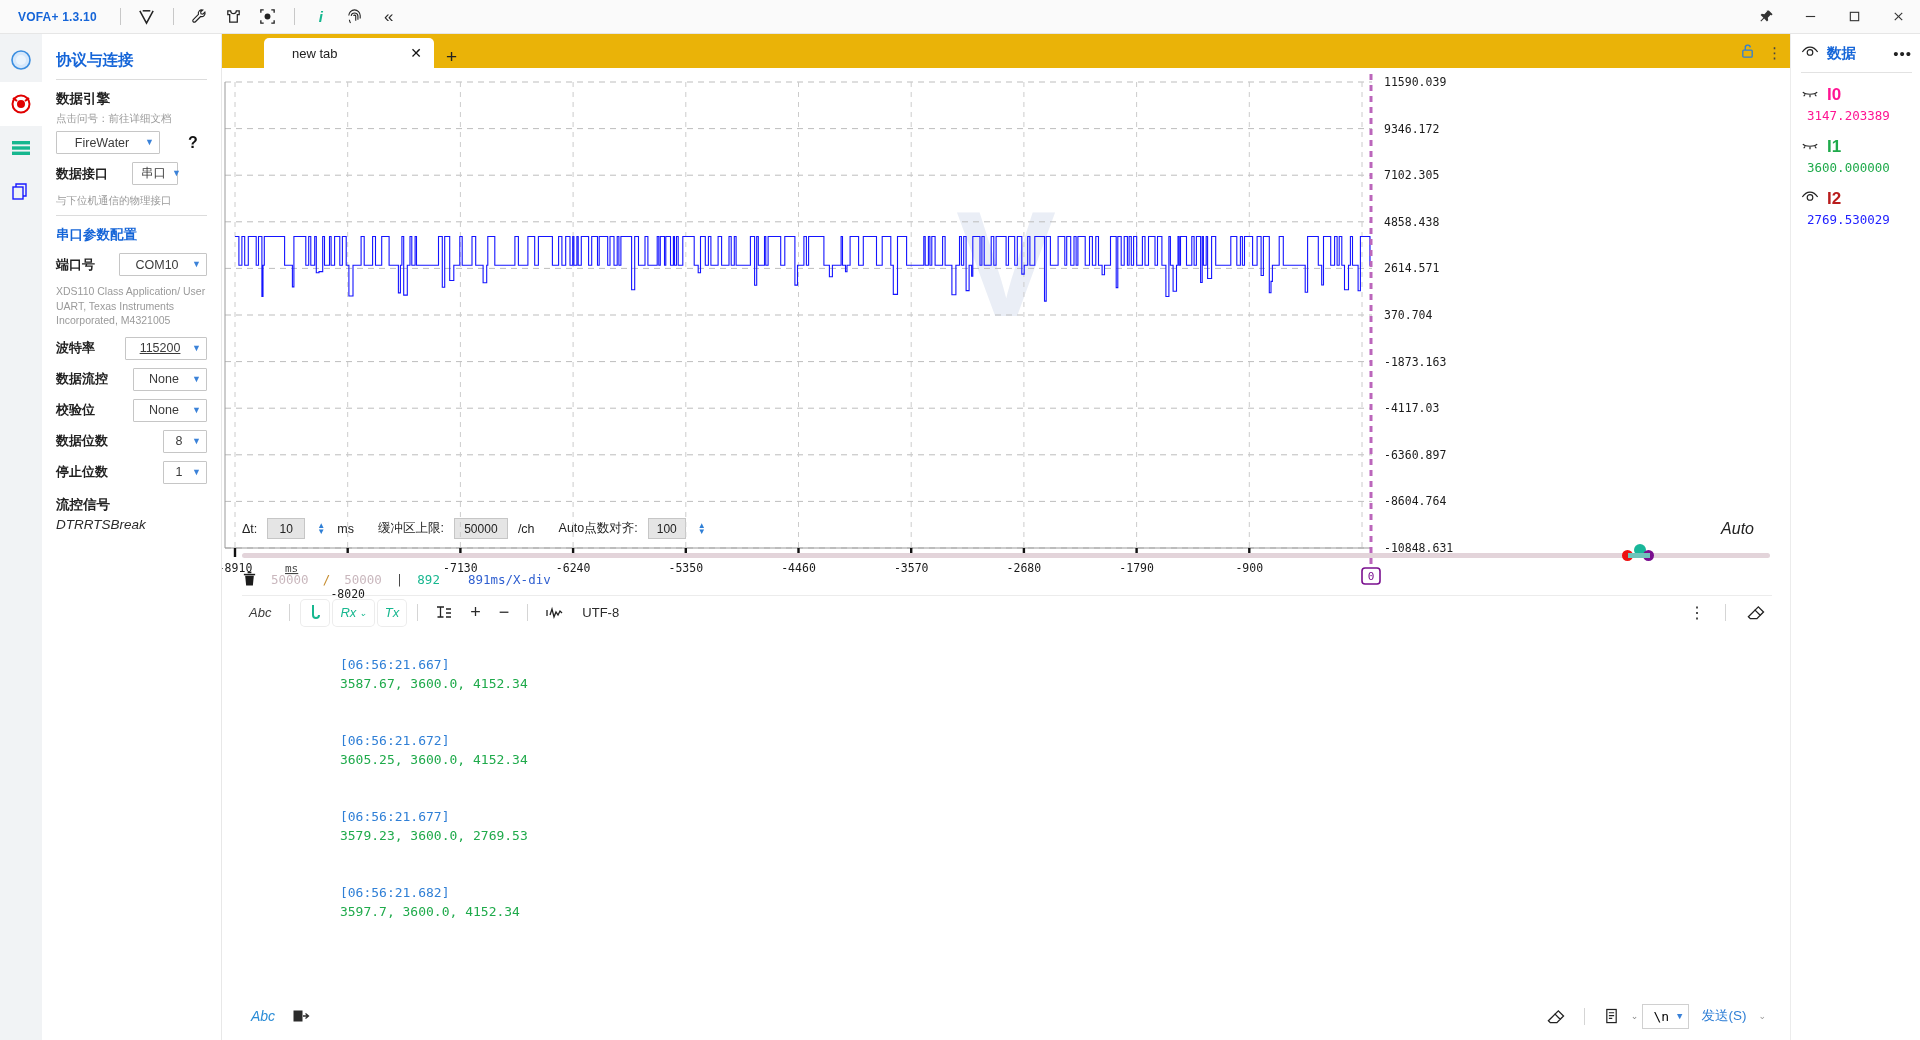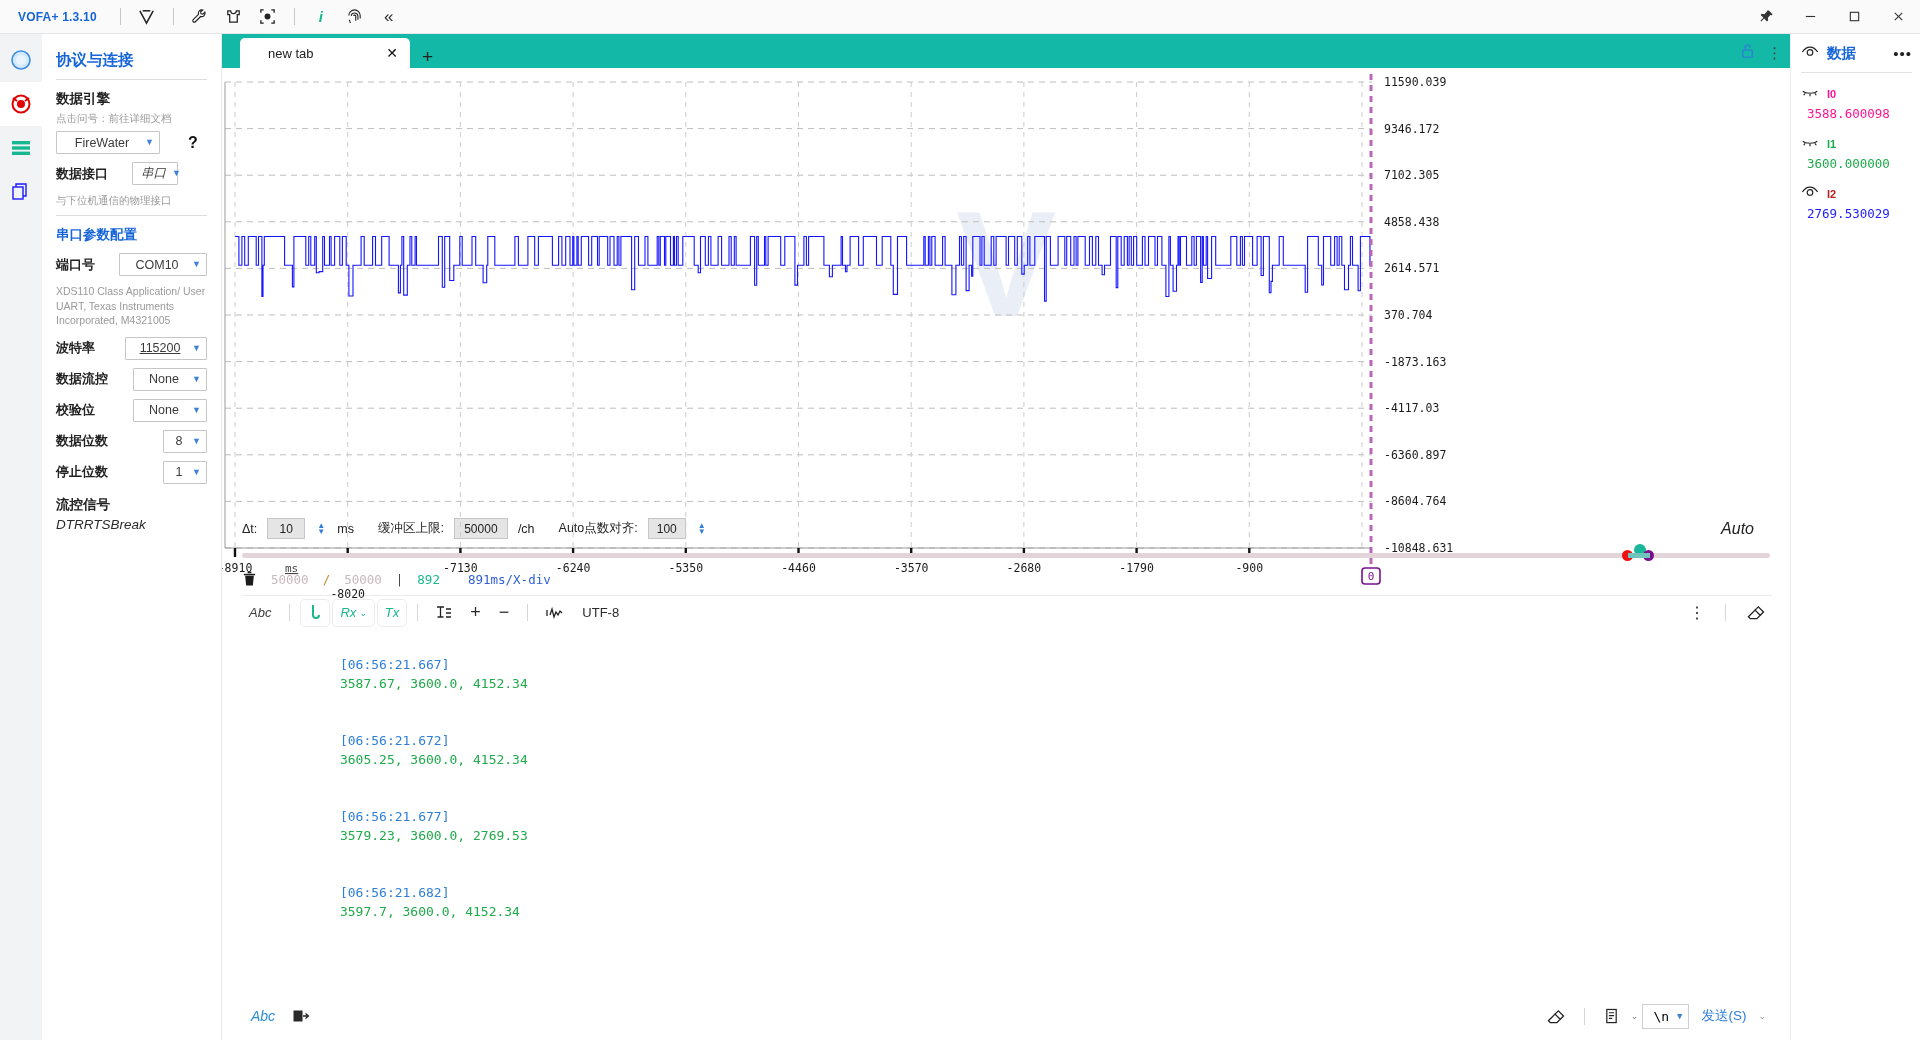--- a/index.html
+++ b/index.html
@@ -50,33 +50,33 @@
   .row.sp { justify-content: space-between; }
   .combo {
     border: 1px solid #c6c6c6; background: #fff; height: 23px; display: inline-flex;
     align-items: center; justify-content: space-between; padding: 0 5px 0 8px; font-size: 12.5px;
     color: #3b3b3b; cursor: pointer; gap: 6px; border-radius: 1px;
   }
   .combo .val { flex: 1; text-align: center; white-space: nowrap; }
   .combo .val.u { text-decoration: underline; }
   .caret { color: #3b82d8; font-size: 9px; line-height: 1; }
   .combo.w-fire { width: 104px; }
-  .combo.w-iface { width: 46px; font-style: italic; }
+  .combo.w-iface { width: 46px; }
   .combo.w-port  { width: 92px; }
   .combo.w-baud  { width: 82px; }
   .combo.w-mid   { width: 74px; }
   .combo.w-sm    { width: 44px; }
   .qmark { font-size: 16px; font-weight: bold; color: #111; cursor: pointer; margin-left: 4px;}
   .flowsig { display: flex; }
   .flowsig span { font-style: italic; font-size: 13.5px; color: #2b2b2b; cursor: pointer; }
 
   
   .center { flex: 1; display: flex; flex-direction: column; min-width: 0; background: #fff; }
 
-  .tabbar { height: 34px; background: #14b8a6; display: flex; align-items: flex-end; flex: 0 0 34px; position: relative; }
+  .tabbar { height: 34px; background: #eab308; display: flex; align-items: flex-end; flex: 0 0 34px; position: relative; padding-left: 24px; }
   .tab {
     background: #fff; height: 30px; min-width: 170px; display: flex; align-items: center;
     justify-content: space-between; padding: 0 12px 0 28px; font-size: 13px; color: #222;
     border-top-left-radius: 5px; border-top-right-radius: 5px; cursor: pointer; margin-left: 18px;
   }
   .tab .x { color: #111; font-size: 14px; padding-left: 18px; }
   .tab-plus { font-size: 19px; color: #222; padding: 0 12px 2px 12px; cursor: pointer; line-height: 1;}
   .tabbar-right { position: absolute; right: 8px; bottom: 5px; display: flex; align-items: center; gap: 12px; }
 
   
@@ -123,21 +123,21 @@
   .sendbtn { color: #2f7fd6; font-size: 13.5px; padding: 0 8px; cursor: pointer;}
 
   
   .rightpanel { width: 130px; flex: 0 0 130px; background: #fff; border-left: 1px solid #ececec; padding: 10px 8px 0 10px; }
   .rp-head { display: flex; align-items: center; gap: 8px; }
   .rp-title { color: #1565d8; font-size: 14.5px; font-weight: bold; }
   .rp-dots { margin-left: auto; font-size: 15px; color: #222; cursor: pointer; letter-spacing: 1px;}
   .rp-hr { height: 1px; background: #e2e2e2; margin: 9px 0 12px 0; }
   .ch { margin-bottom: 14px; }
   .ch-head { display: flex; align-items: center; gap: 8px; }
-  .ch-name { font-weight: bold; font-size: 11px; }
+  .ch-name { font-weight: bold; font-size: 17px; }
   .ch-val { font-family: "DejaVu Sans Mono", monospace; font-size: 12.5px; margin: 3px 0 0 6px; }
   .watermark {
     position: absolute; left: 50%; top: 44%; transform: translate(-50%,-50%);
     font-size: 150px; color: #eaeef6; font-weight: bold; pointer-events: none; user-select: none;
   }
 </style>
 </head>
 <body>
 
 <div class="app">
@@ -559,21 +559,21 @@
       <div class="ch">
         <div class="ch-head">
           <span>
             <svg width="18" height="12" viewBox="0 0 20 12" fill="none" stroke="#222" stroke-width="1.3">
               <path d="M2 4c3 3 13 3 16 0"></path>
                 <path d="M3 8.5l1.6-2M10 9.5V7M17 8.5l-1.6-2"></path>
             </svg>
           </span>
           <span class="ch-name" style="color:#ff1493;">I0</span>
         </div>
-        <div class="ch-val" style="color:#ff1493;">3588.600098</div>
+        <div class="ch-val" style="color:#ff1493;">3147.203389</div>
       </div>
 
       <div class="ch">
         <div class="ch-head">
           <span>
             <svg width="18" height="12" viewBox="0 0 20 12" fill="none" stroke="#222" stroke-width="1.3">
               <path d="M2 4c3 3 13 3 16 0"></path>
                 <path d="M3 8.5l1.6-2M10 9.5V7M17 8.5l-1.6-2"></path>
             </svg>
           </span>

